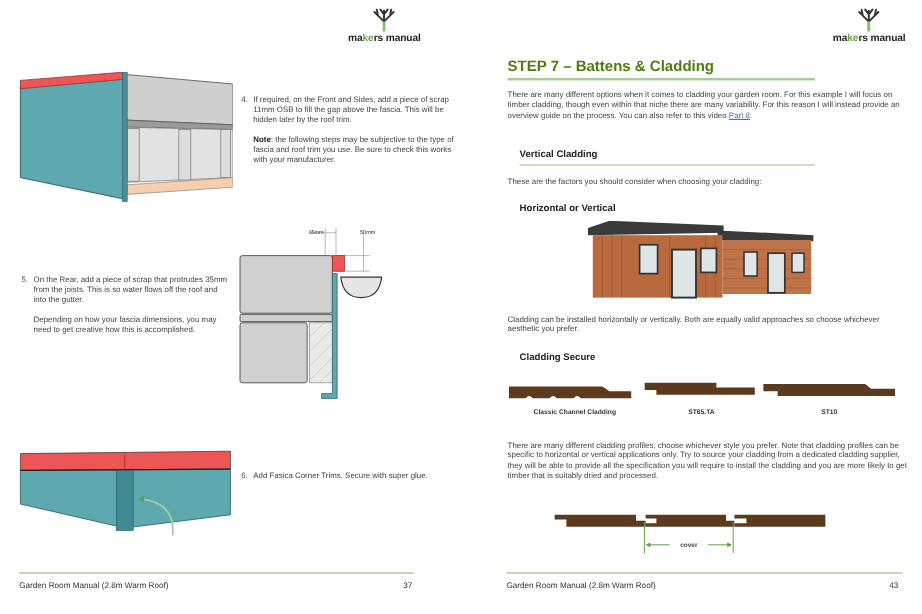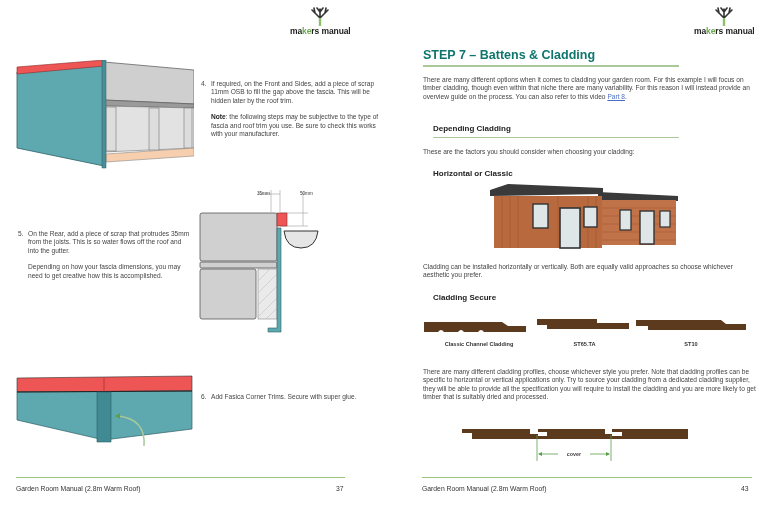--- a/index.html
+++ b/index.html
@@ -16,21 +16,21 @@
 
   .abs { position: absolute; }
   .txt { font-size: 6.6px; line-height: 8.4px; color: #444; }
   .txt b { color: #222; }
   .step-item { display: flex; }
   .step-item .num { width: 10px; flex: none; }
 
   .footer-line { position: absolute; height: 1px; background: #9cc47c; }
   .footer-text { position: absolute; font-size: 6.8px; color: #333; }
 
-  .h1 { font-size: 12.5px; font-weight: bold; color: #0f766e; }
+  .h1 { font-size: 12.5px; font-weight: bold; color: #4d7c0f; }
   .h1-rule { height: 1.5px; background: #a9c99a; }
   .h2 { font-size: 8px; font-weight: bold; color: #222; }
   .h2-rule { height: 1px; background: #a9c99a; }
   .link { color: #4a6fc2; text-decoration: underline; }
   .label { font-size: 5.6px; color: #333; font-weight: bold; text-align: center; }
 </style>
 </head>
 <body>
 
 <div class="page left">
@@ -131,26 +131,26 @@
       <path d="M11 20 V12" stroke="#8cc068" stroke-width="2.4"></path>
     </svg>
     <div class="wordmark"><span>ma</span><span class="g">ke</span><span>rs manual</span></div>
   </div>
 
   <div class="abs h1" style="left:27px; top:48px;">STEP 7 – Battens &amp; Cladding</div>
   <div class="abs h1-rule" style="left:27px; top:65px; width:256px;"></div>
 
   <p class="abs txt" style="left:27px; top:76px; width:335px;"><span>There are many different options when it comes to cladding your garden room. For this example I will focus on timber cladding, though even within that niche there are many variability. For this reason I will instead provide an overview guide on the process. You can also refer to this video </span><span class="link">Part 8</span><span>.</span></p>
 
-  <div class="abs h2" style="left:37px; top:124px;">Depending Cladding</div>
+  <div class="abs h2" style="left:37px; top:124px;">Vertical Cladding</div>
   <div class="abs h2-rule" style="left:37px; top:137px; width:246px;"></div>
 
   <p class="abs txt" style="left:27px; top:148px; width:335px;">These are the factors you should consider when choosing your cladding:</p>
 
-  <div class="abs h2" style="left:37px; top:169px;">Horizontal or Classic</div>
+  <div class="abs h2" style="left:37px; top:169px;">Horizontal or Vertical</div>
 
   <svg class="abs" style="left:92px; top:184px;" width="190" height="66" viewBox="0 0 190 66">
     <polygon points="2,6 20,0 115,4 115,10 2,12" fill="#3a3a3a"></polygon>
     <polygon points="110,8 190,12 190,17 110,16" fill="#3a3a3a"></polygon>
     <rect x="6" y="12" width="108" height="52" fill="#b86a3e"></rect>
     <g stroke="#9a5430" stroke-width="0.6">
       <line x1="14" y1="12" x2="14" y2="64"></line>
         <line x1="22" y1="12" x2="22" y2="64"></line>
         <line x1="30" y1="12" x2="30" y2="64"></line>
       <line x1="70" y1="12" x2="70" y2="64"></line>

